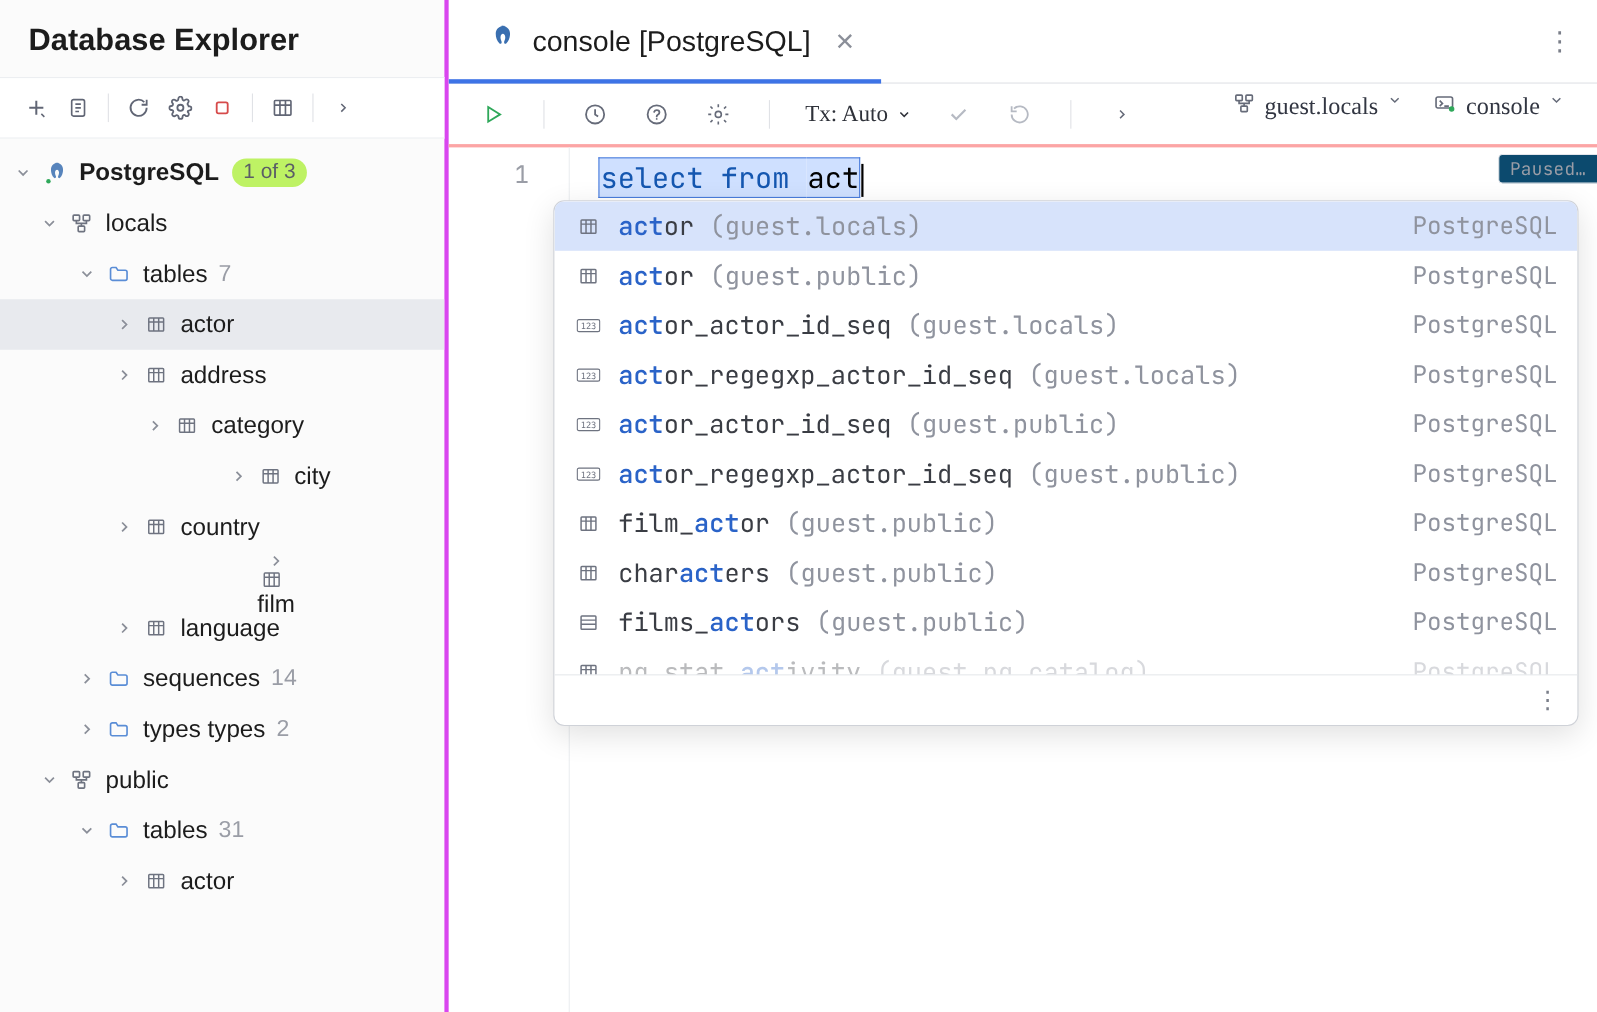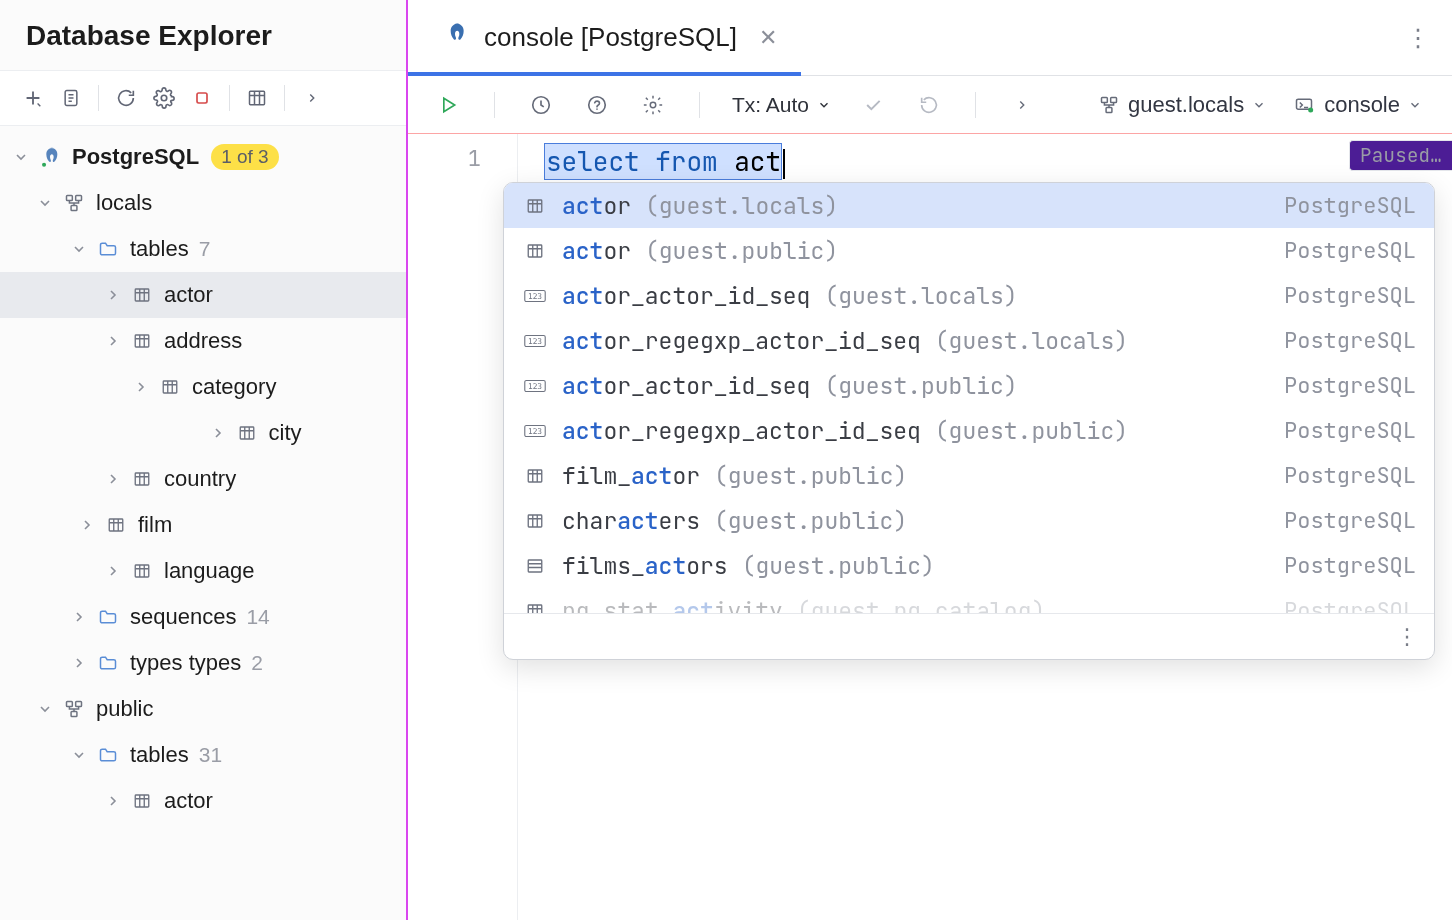--- a/index.html
+++ b/index.html
@@ -1,66 +1,66 @@
 <!DOCTYPE html>
 <html><head>
 <meta charset="utf-8">
 <style>
   * { box-sizing: border-box; }
   html, body { margin: 0; padding: 0; height: 100%; font-family: -apple-system, BlinkMacSystemFont, "Segoe UI", Arial, sans-serif; background: #fff; }
   body { width: 1452px; height: 920px; overflow: hidden; display: flex; }
 
   
-  .sidebar { width: 408px; min-width: 408px; height: 100%; border-right: 2px solid #d946ef; display: flex; flex-direction: column; background: #fbfbfb; }
+  .sidebar { width: 408px; min-width: 408px; height: 100%; border-right: 4px solid #d946ef; display: flex; flex-direction: column; background: #fbfbfb; }
 
   .sidebar-title { font-size: 28px; font-weight: 700; padding: 20px 26px 18px; color: #1c1c1c; }
 
   .sidebar-toolbar { display:flex; align-items:center; height:56px; padding:0 14px; border-top:1px solid #eceef1; border-bottom:1px solid #eceef1; background:#fff; }
   .tb-btn { width:38px; height:38px; display:flex; align-items:center; justify-content:center; cursor:pointer; color:#616675; border-radius:4px; }
   .tb-sep { width:1px; height:26px; background:#e0e2e6; margin:0 8px; }
 
   .tree { flex:1; overflow-y:auto; padding-top:8px; font-size:22px; color:#1c1c1c; }
   .tree-row { display:flex; align-items:center; height:46px; cursor:pointer; white-space:nowrap; }
   .tree-row.selected { background:#e8eaee; }
   .chev { width:30px; display:flex; justify-content:center; color:#8b8f99; }
   .ticon { width:28px; display:flex; align-items:center; justify-content:center; margin-right:8px; color:#6e7380; }
   .ticon.folder { color:#5a8dd6; }
   .label { }
   .count { margin-left:10px; color:#9a9da6; font-size:21px; }
-  .badge-pill { margin-left:12px; background:#fde047; color:#5b5e66; font-size:19px; padding:2px 10px; border-radius:14px; }
+  .badge-pill { margin-left:12px; background:#bef264; color:#5b5e66; font-size:19px; padding:2px 10px; border-radius:14px; }
 
   
   .main { flex:1; display:flex; flex-direction:column; height:100%; background:#fff; }
 
   .tabbar { height:76px; display:flex; align-items:center; border-bottom:1px solid #e0e2e6; padding:0 10px 0 0; }
   .tab { height:100%; display:flex; align-items:center; padding:0 24px 0 34px; gap:16px; font-size:26px; color:#1c1c1c; position:relative; cursor:pointer; }
   .tab.active::after { content:""; position:absolute; left:0; right:0; bottom:-1px; height:4px; background:#3d73e6; }
   .tab-close { color:#8b8f99; font-size:22px; cursor:pointer; margin-left:6px; }
   .tabbar .spacer { flex:1; }
   .kebab { width:48px; height:48px; display:flex; align-items:center; justify-content:center; cursor:pointer; color:#7a7e89; font-size:24px; }
 
-  .editor-toolbar { height:58px; display:flex; align-items:center; padding:0 20px; border-bottom:1px solid #fca5a5; gap:16px; }
+  .editor-toolbar { height:58px; display:flex; align-items:center; padding:0 20px; border-bottom:3px solid #fca5a5; gap:16px;font-family:Liberation Serif, serif; }
   .et-btn { height:40px; min-width:40px; padding:0 6px; display:flex; align-items:center; justify-content:center; cursor:pointer; color:#666b79; border-radius:5px; gap:8px; font-size:21px; }
   .et-sep { width:1px; height:26px; background:#e0e2e6; margin:0 10px; }
   .et-btn.run { color:#2fa85a; }
   .et-btn.disabled { color:#b6bac3; cursor:default; }
   .et-right { margin-left:auto; display:flex; align-items:center; gap:6px; }
-  .et-combo { display:flex; align-items:center; gap:8px; padding:0 10px; height:40px; cursor:pointer; color:#323642; font-size:22px; border-radius:5px; }
+  .et-combo { display:flex; align-items:flex-start; gap:8px; padding:0 10px; height:40px; cursor:pointer; color:#323642; font-size:22px; border-radius:5px; }
 
   .editor-area { flex:1; position:relative; display:flex; font-family: ui-monospace, "JetBrains Mono", Menlo, Consolas, monospace; }
   .gutter { width:110px; border-right:1px solid #eceef1; padding-top:10px; text-align:right; padding-right:36px; color:#9a9da6; font-size:22px; }
   .code { flex:1; padding:10px 0 0 6px; position:relative; }
   .code-line { font-size:26px; line-height:36px; height:36px;margin-left:20px; }
   .kw { color:#1557b0; }
   .ident-frag { position:relative; }
   .ident-frag .sel-act { background:#cfe0ff; border:1px solid #4a7ddc; border-right:none; padding:0 0 0 1px; }
   .ident-frag .caret { display:inline-block; width:2px; height:30px; background:#000; vertical-align:middle; margin-left:1px; animation:blink 1s step-end infinite; }
   @keyframes blink { 50% { opacity:0; } }
 
-  .paused-badge { position:absolute; top:6px; right:0; font-size:19px; color:#9a9da6; padding:2px 10px; border:1px solid #e4e6eb; border-right:none; background:#4c1d95; border-radius:4px 0 0 4px; letter-spacing:.3px; }
+  .paused-badge { position:absolute; top:6px; right:0; font-size:16px; color:#9a9da6; padding:2px 10px; border:1px solid #e4e6eb; border-right:none; background:#0c4a6e; border-radius:4px 0 0 4px; letter-spacing:.3px; }
 
   
   .ac-popup { position:absolute; left:-15px; top:48px; width:932px; background:#fff; border:1px solid #cfd2d8; border-radius:10px; box-shadow:0 8px 28px rgba(0,0,0,.12); overflow:hidden; font-family: ui-monospace, "JetBrains Mono", Menlo, Consolas, monospace; }
   .ac-list { max-height:430px; overflow:hidden; }
   .ac-item { display:flex; align-items:center; height:45px; padding:0 18px; cursor:pointer; font-size:23px; }
   .ac-item.selected { background:#d7e3fb; }
   .ac-icon { width:26px; display:flex; align-items:flex-start; justify-content:center; margin-right:14px; color:#6e7380; }
   .ac-name { color:#3a3d44; }
   .ac-name .m { color:#2a63c8; font-weight:500; }
   .ac-name .rest { color:#3a3d44; }
@@ -238,21 +238,21 @@
             </svg>
           </span>
           <span class="ticon">
             <svg width="20" height="18" viewBox="0 0 24 24" fill="none" stroke="currentColor" stroke-width="1.8">
               <rect x="3" y="4" width="18" height="16" rx="1"></rect>
               <path d="M3 9h18M9 4v16M15 4v16"></path>
             </svg>
           </span>
           <span class="label">country</span>
         </div>
-        <div class="tree-row" style="padding-left: 72px;">
+        <div class="tree-row" style="padding-left: 98px; flex-direction: column;">
           <span class="chev">
             <svg width="16" height="16" viewBox="0 0 24 24" fill="none" stroke="currentColor" stroke-width="2.4">
               <path d="M9 6l6 6-6 6"></path>
             </svg>
           </span>
           <span class="ticon">
             <svg width="20" height="18" viewBox="0 0 24 24" fill="none" stroke="currentColor" stroke-width="1.8">
               <rect x="3" y="4" width="18" height="16" rx="1"></rect>
               <path d="M3 9h18M9 4v16M15 4v16"></path>
             </svg>

